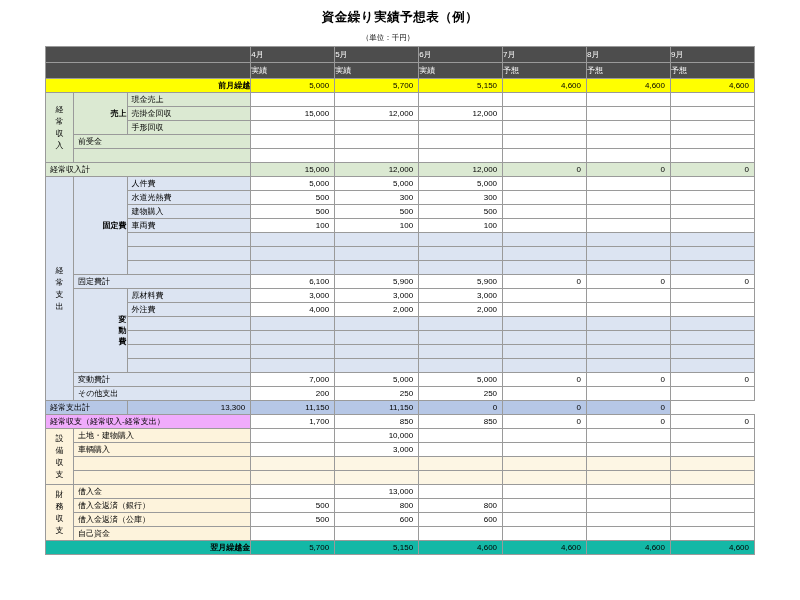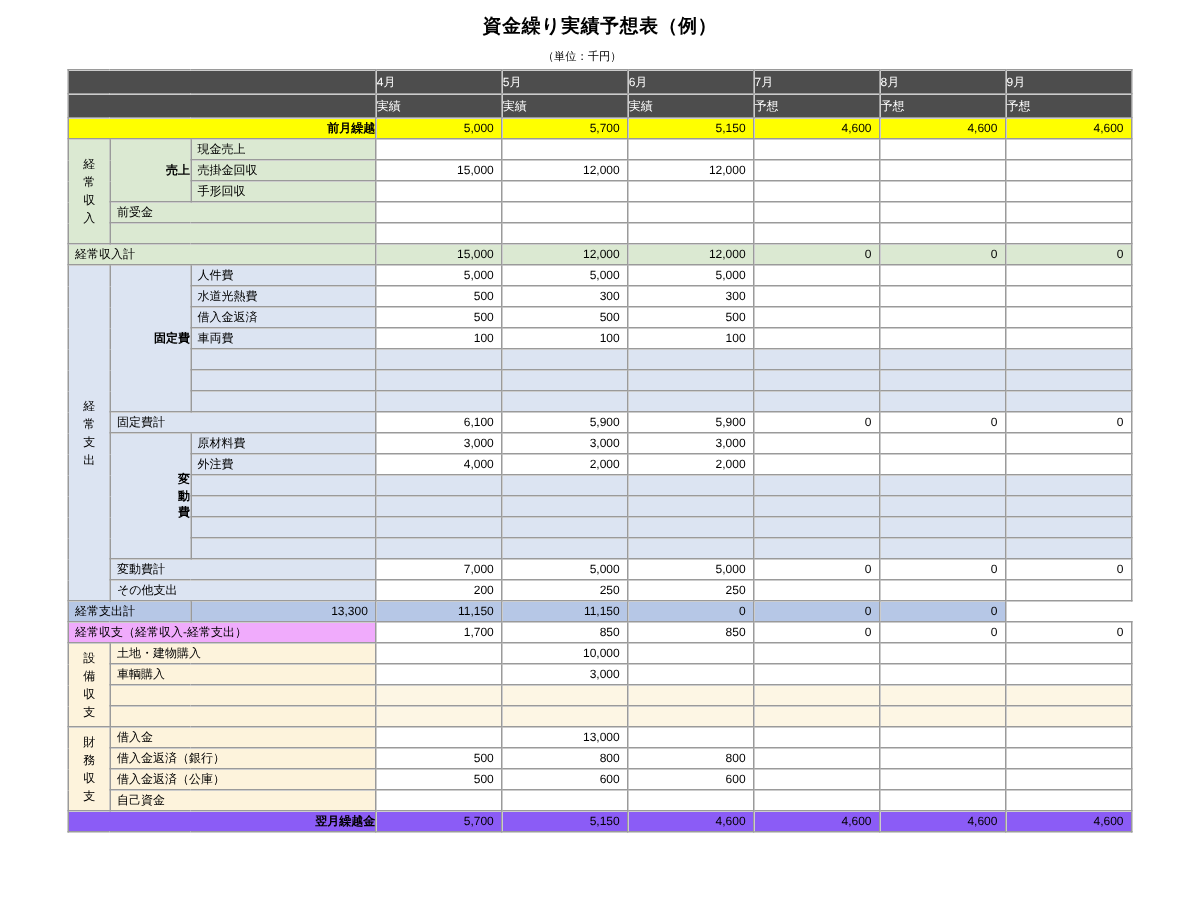--- a/index.html
+++ b/index.html
@@ -84,21 +84,21 @@
     font-size: 8px;
   }
   
   .yellow { background: #ffff00; }
   .green  { background: #dbe9d2; }
   .blue   { background: #dce4f2; }
   .bluedk { background: #b6c7e6; }
   .grey   { background: #f0abfc; }
   .cream  { background: #fdf3dc; }
   .creamlt{ background: #fdf6e4; }
-  .pink   { background: #8b5cf6; }
+  .pink   { background: #14b8a6; }
   .white  { background: #ffffff; }
   .blank  { background: #dce4f2; }
 </style>
 </head>
 <body>
 
 <div id="page">
 
   <div id="title">資金繰り実績予想表（例）</div>
   <div id="unit">（単位：千円）</div>
@@ -235,21 +235,21 @@
         <td class="blue lbl">水道光熱費</td>
         <td class="white num">500</td>
         <td class="white num">300</td>
         <td class="white num">300</td>
         <td class="white num"></td>
         <td class="white num"></td>
         <td class="white num"></td>
       </tr>
 
       <tr>
-        <td class="blue lbl">借入金返済</td>
+        <td class="blue lbl">建物購入</td>
         <td class="white num">500</td>
         <td class="white num">500</td>
         <td class="white num">500</td>
         <td class="white num"></td>
         <td class="white num"></td>
         <td class="white num"></td>
       </tr>
 
       <tr>
         <td class="blue lbl">車両費</td>

